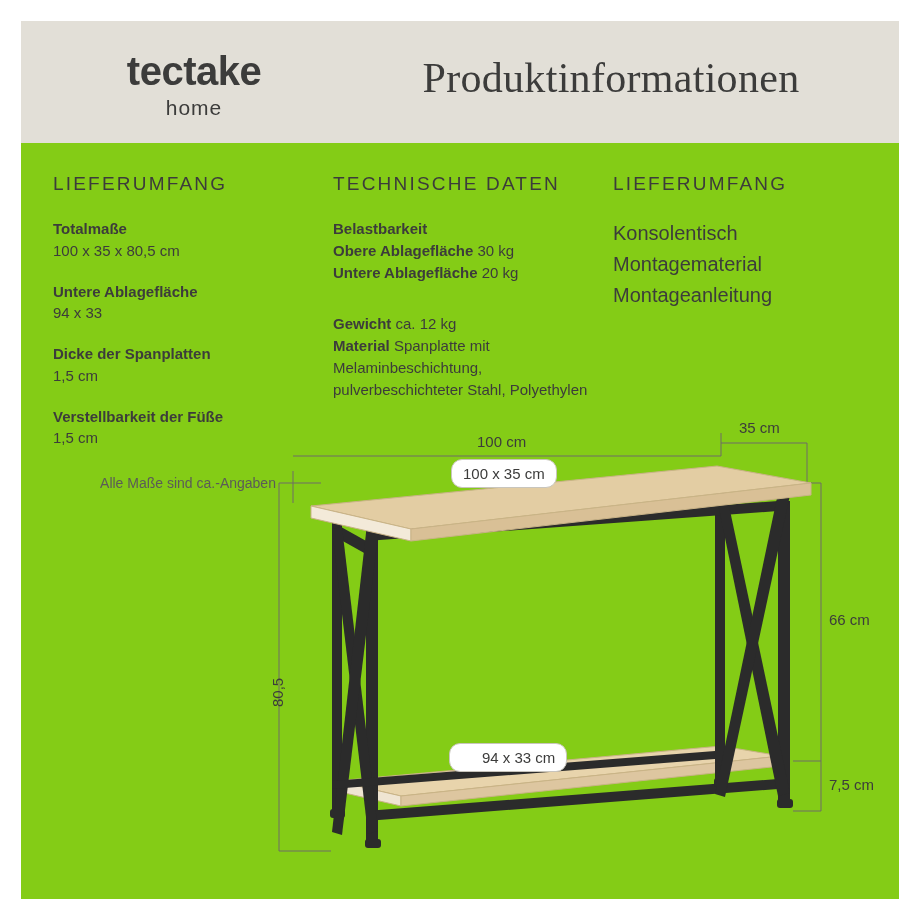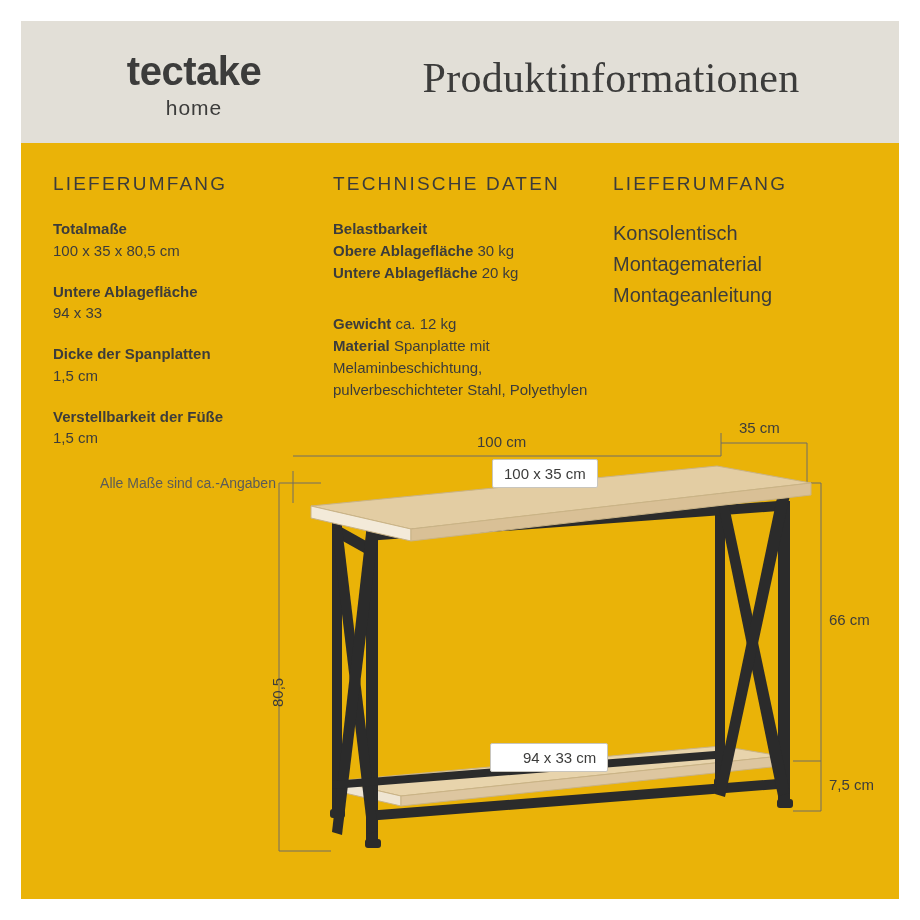--- a/index.html
+++ b/index.html
@@ -19,21 +19,21 @@
     height: 920px;
     background: #ffffff;
     box-sizing: border-box;
   }
   .sheet {
     position: absolute;
     left: 21px;
     top: 21px;
     width: 878px;
     height: 878px;
-    background: #eab308;
+    background: #84cc16;
     overflow: hidden;
   }
   
   .header {
     position: absolute;
     left: 0;
     top: 0;
     width: 878px;
     height: 122px;
     background: #e2dfd7;
@@ -111,26 +111,25 @@
     left: 0;
     top: 390px;
     width: 772px;
     height: 488px;
   }
   .drawing svg { display: block; }
   .dimbadge {
     position: absolute;
     background: #ffffff;
     border: 1px solid #c8c5bd;
-    border-radius: 2px;
+    border-radius: 11px;
     font-size: 15px;
     color: #3c3c3b;
     padding: 5px 11px;
     white-space: nowrap;
-    margin-left: 41px;
   }
   .dimlabel {
     position: absolute;
     font-size: 15px;
     color: #3c3c3b;
     white-space: nowrap;
   }
   .vert {
     position: absolute;
     font-size: 15px;

